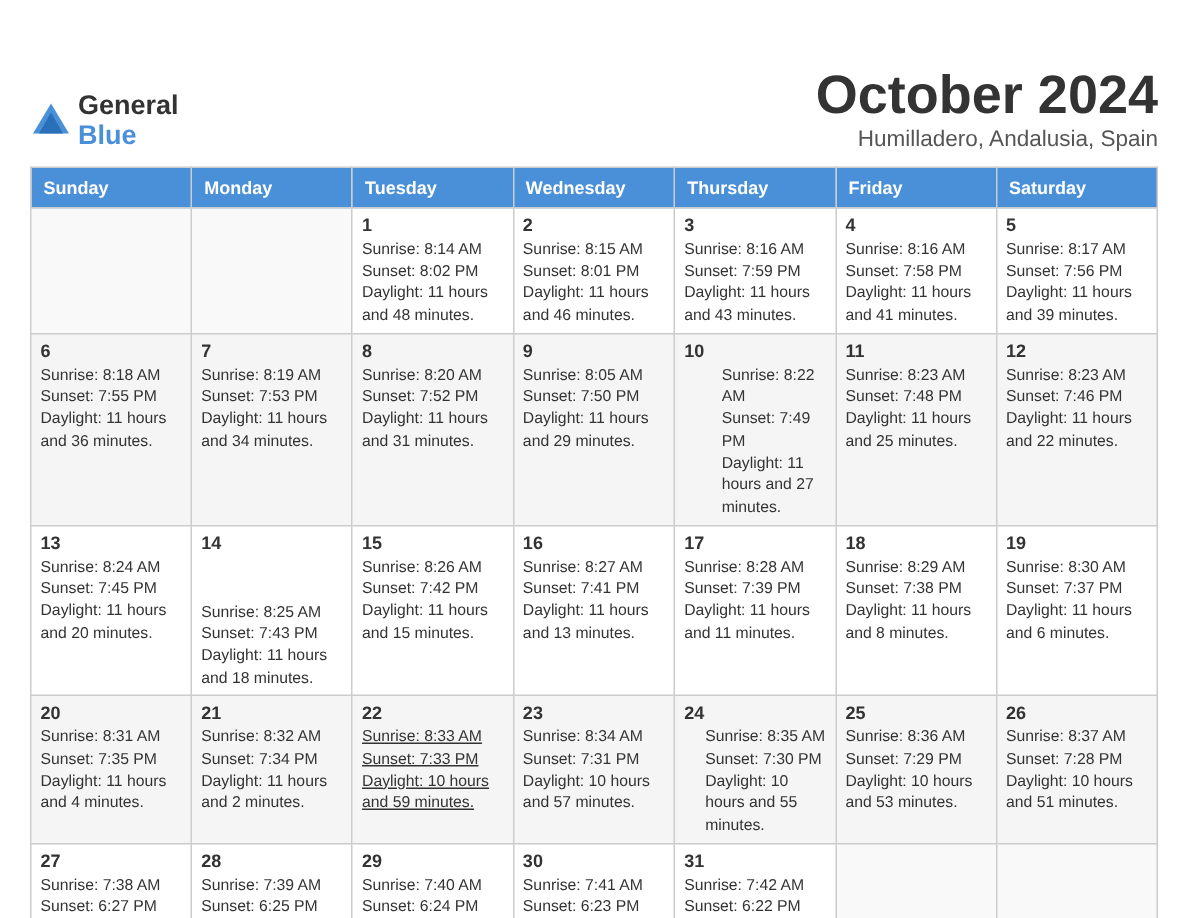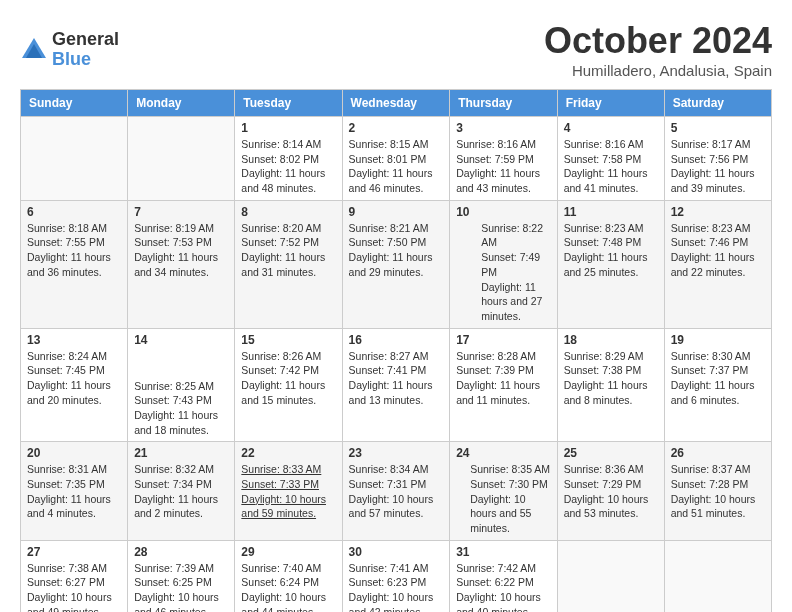--- a/index.html
+++ b/index.html
@@ -6,22 +6,23 @@
     body {
       font-family: Arial, sans-serif;
       background: #fff;
       width: 792px;
       min-height: 612px;
       padding: 20px;
     }
     .header {
       display: flex;
       justify-content: space-between;
-      align-items: center;
+      align-items: flex-end;
       margin-bottom: 10px;
+      margin-top: 22px;
     }
     .logo {
       display: flex;
       align-items: center;
       gap: 4px;
     }
     .logo-text {
       display: flex;
       flex-direction: column;
       line-height: 1.1;
@@ -174,21 +175,21 @@
 Daylight: 11 hours and 34 minutes.</div>
         </td>
         <td>
           <div class="day-num">8</div>
           <div class="day-info" style="white-space: pre-line;">Sunrise: 8:20 AM
 Sunset: 7:52 PM
 Daylight: 11 hours and 31 minutes.</div>
         </td>
         <td>
           <div class="day-num">9</div>
-          <div class="day-info" style="white-space: pre-line;">Sunrise: 8:21 AM
+          <div class="day-info" style="white-space: pre-line;">Sunrise: 8:05 AM
 Sunset: 7:50 PM
 Daylight: 11 hours and 29 minutes.</div>
         </td>
         <td>
           <div class="day-num">10</div>
           <div class="day-info" style="white-space: pre-line; margin-left: 25px;">Sunrise: 8:22 AM
 Sunset: 7:49 PM
 Daylight: 11 hours and 27 minutes.</div>
         </td>
         <td>

